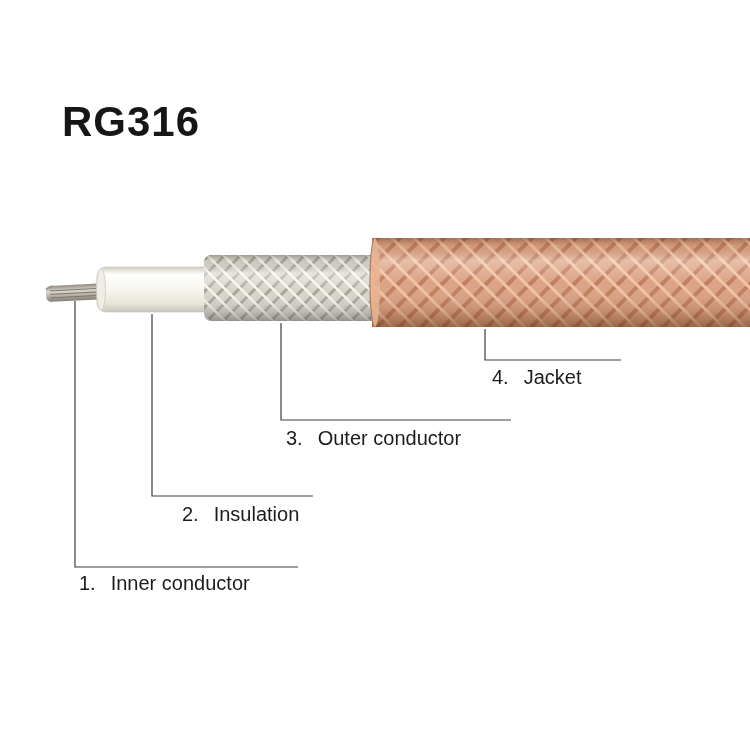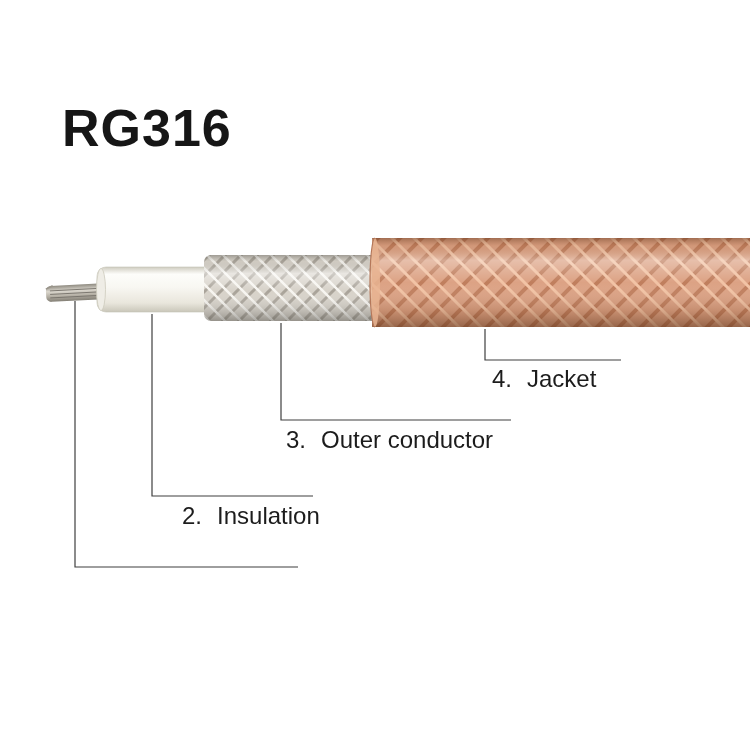--- a/index.html
+++ b/index.html
@@ -10,28 +10,28 @@
     background: #ffffff;
     overflow: hidden;
     font-family: "Liberation Sans", sans-serif;
   }
   .cable-svg { position: absolute; left: 0; top: 0; }
   .title {
     position: absolute;
     left: 62px;
     top: 98px;
     margin: 0;
-    font-size: 52px;
+    font-size: 42px;
     font-weight: 600;
     color: #161616;
     letter-spacing: 1px;
   }
   .label {
     position: absolute;
-    font-size: 24px;
+    font-size: 20px;
     color: #1c1c1c;
     white-space: nowrap;
     line-height: 1.1;
   }
   .label .num { display: inline-block; margin-right: 15px; }
 </style>
 </head>
 <body>
 
 <div class="stage">
@@ -114,14 +114,17 @@
   </div>
 
   <div class="label" style="left:286px; top:427px;">
     <span class="num">3.</span><span class="txt">Outer conductor</span>
   </div>
 
   <div class="label" style="left:158px; top:503px;margin-left:24px;">
     <span class="num">2.</span><span class="txt">Insulation</span>
   </div>
 
+  <div class="label" style="left:79px; top:572px;">
+    <span class="num">1.</span><span class="txt">Inner conductor</span>
+  </div>
 
 </div>
 
 </body></html>

